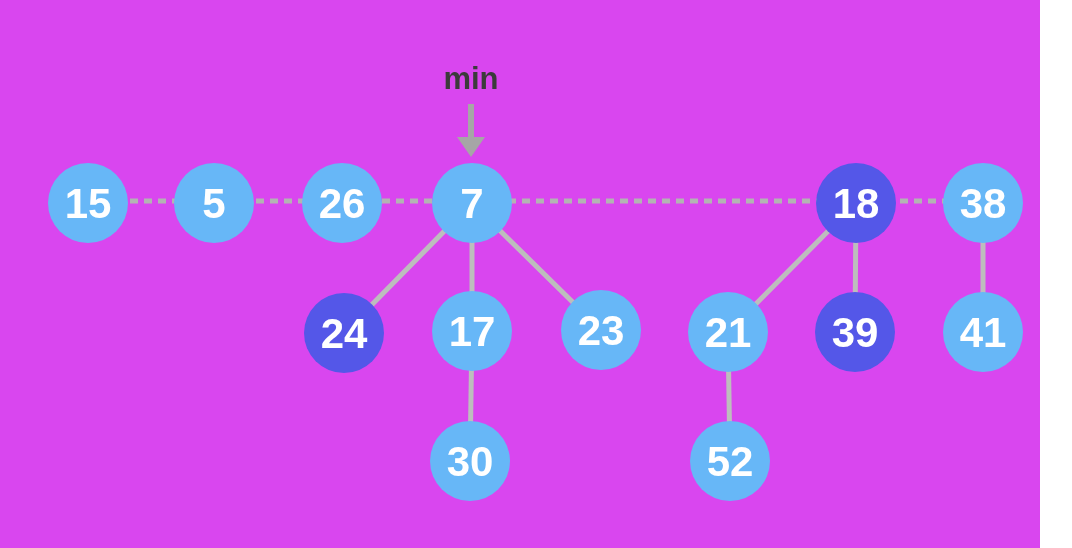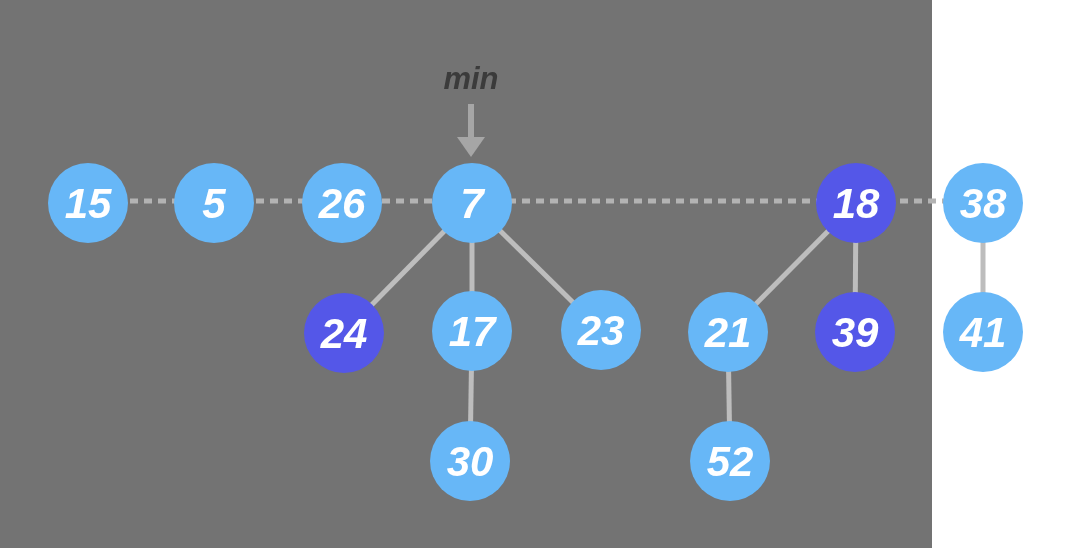--- a/index.html
+++ b/index.html
@@ -6,24 +6,23 @@
     margin: 0;
     padding: 0;
     background: #ffffff;
     width: 1072px;
     height: 548px;
     overflow: hidden;
     font-family: "Liberation Sans", sans-serif;
   }
   #stage {
     position: relative;
-    width: 932px;
+    width: 1040px;
     height: 548px;
-    background: #737373;
-    font-style: italic;
+    background: #d946ef;
   }
   svg { display: block; }
   .node-value {
     font-family: "Liberation Sans", "DejaVu Sans", sans-serif;
     font-weight: 700;
     font-size: 42px;
   }
   .min-label {
     font-family: "Liberation Sans", "DejaVu Sans", sans-serif;
     font-weight: 700;

